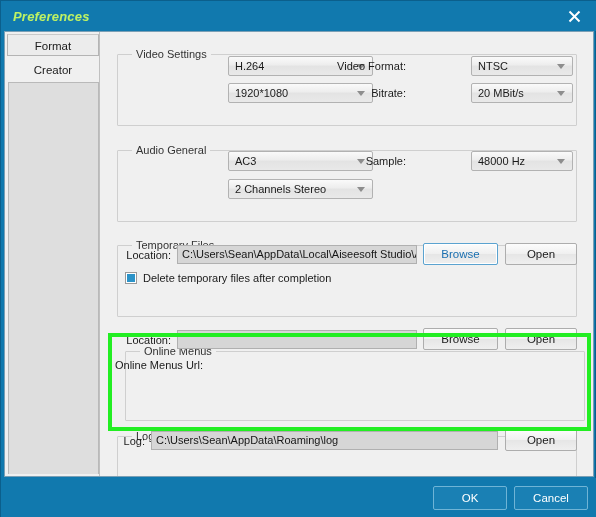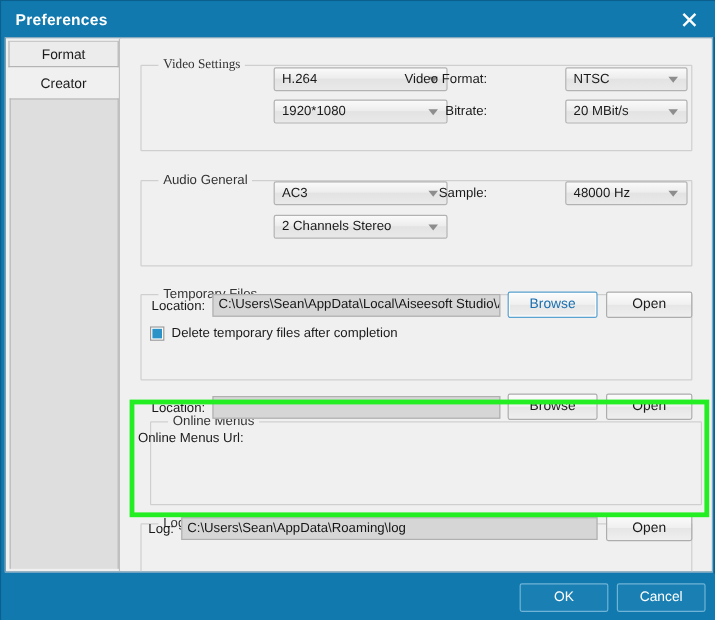--- a/index.html
+++ b/index.html
@@ -31,24 +31,25 @@
     position: absolute;
     left: 0; top: 0;
     width: 596px;
     height: 30px;
     background: #1179ae;
     display: flex;
     align-items: center;
   }
   .title-text {
     margin-left: 12px;
-    color: #ffffff;
+    color: #bef264;
     font-size: 13px;
     font-weight: bold;
     letter-spacing: 0.2px;
+    font-style: italic;
   }
   .close-btn {
     position: absolute;
     right: 8px;
     top: 3px;
     width: 30px;
     height: 24px;
     display: flex;
     align-items: center;
     justify-content: center;
@@ -321,21 +322,21 @@
         <span>Format</span>
       </div>
       <div class="tab plain">
         <span>Creator</span>
       </div>
       <div class="sidebar-pane"></div>
     </div>
 
     <div class="content">
 
-      <div class="group" style="left:16px; top:22px; width:460px; height:72px;font-family:Liberation Serif, serif;">
+      <div class="group" style="left:16px; top:22px; width:460px; height:72px;">
         <span class="group-title">Video Settings</span>
       </div>
       <div class="lbl" style="left:90px; top:24px; width:94px;">Encoder:</div>
       <div class="combo" style="left:127px; top:24px; width:145px;">
         <span class="val">H.264</span>
         <span class="arrow"></span>
       </div>
       <div class="lbl" style="left:205px; top:24px; width:100px;">Video Format:</div>
       <div class="combo" style="left:370px; top:24px; width:102px;">
         <span class="val">NTSC</span>

